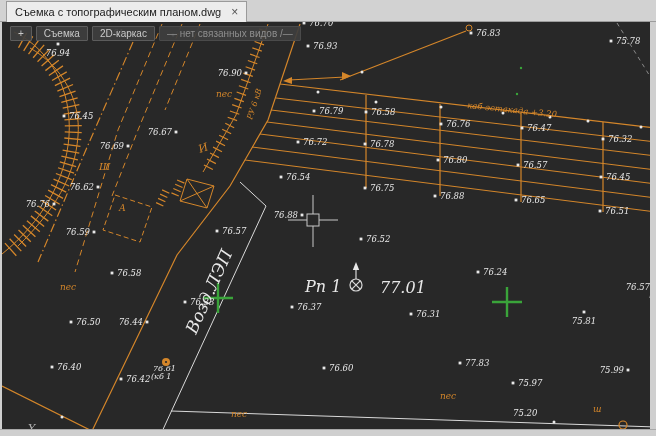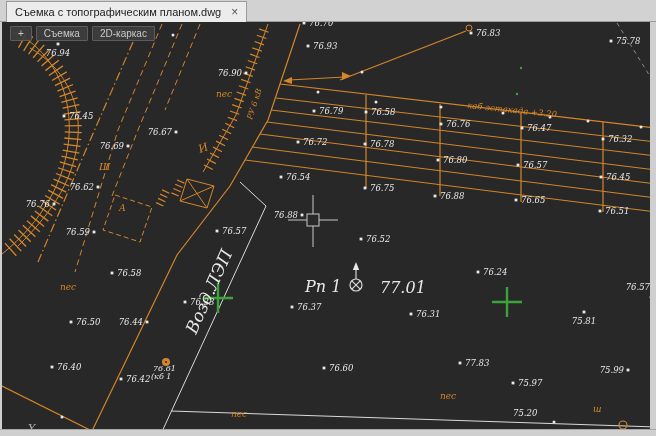--- a/index.html
+++ b/index.html
@@ -40,20 +40,21 @@
     </div>
   </div>
 
   <div id="canvas-wrap">
 
     
     <div id="vpc">
       <span class="chip">+</span>
       <span class="chip">Съемка</span>
       <span class="chip">2D-каркас</span>
+      <span class="chip dim">— нет связанных видов /—</span>
     </div>
 
     <svg id="map" width="648" height="407" viewBox="2 22 648 407" xmlns="http://www.w3.org/2000/svg">
 
       <g>
         <path class="so" stroke-width="17" stroke-dasharray="1.3 5.2" d="M 22,40 C 56,58 76,96 73,136 C 70,178 48,216 10,250"></path>
         <path class="so" stroke-width="1" d="M 14,32 C 52,50 72,92 69,136 C 66,180 42,222 2,254"></path>
         <path class="so" stroke-width="1" d="M 30,48 C 62,66 81,100 78,136 C 75,176 55,210 18,246"></path>
       </g>
 

